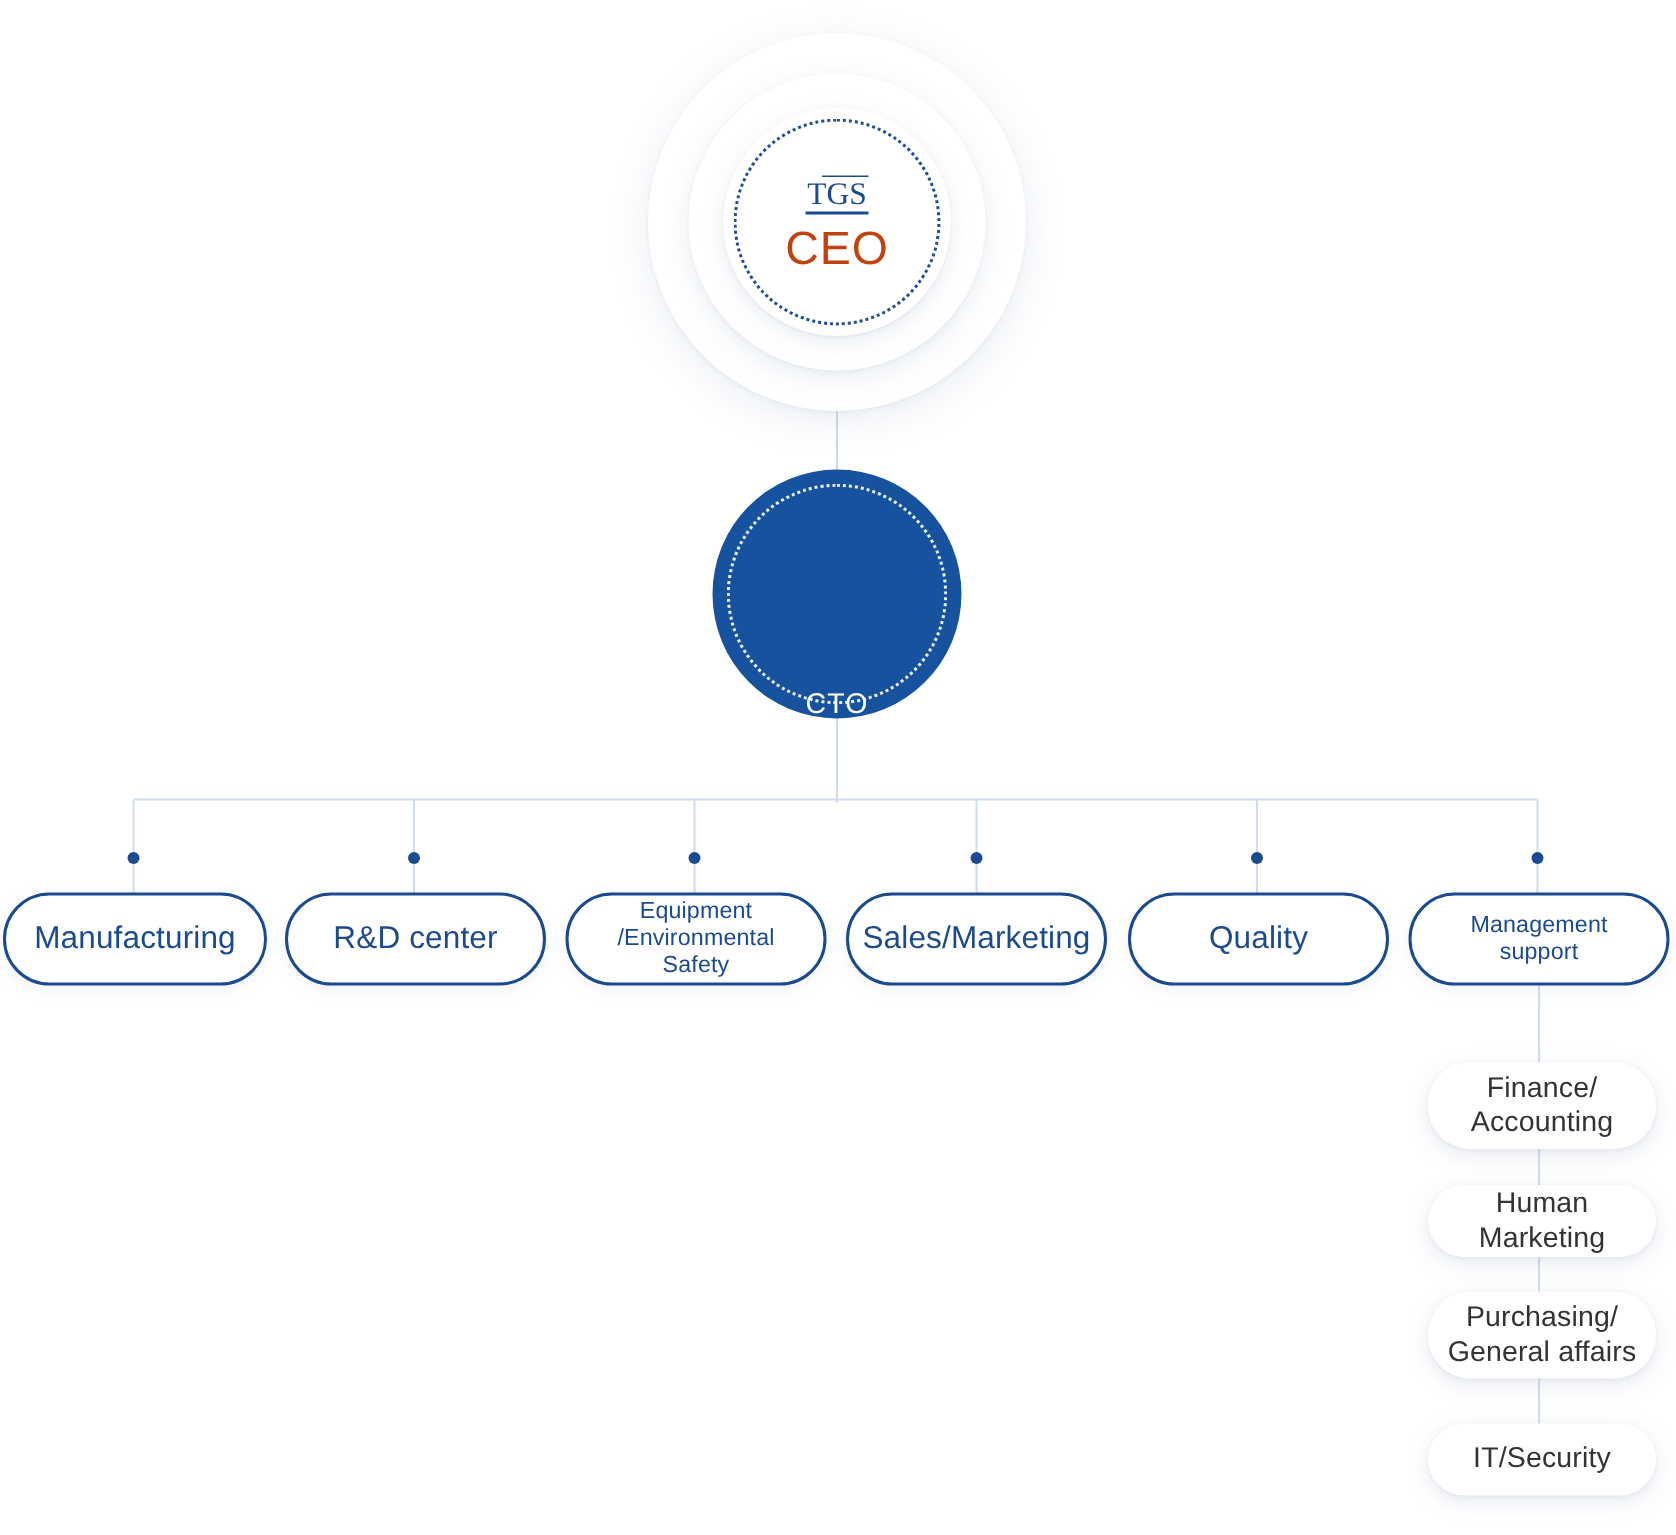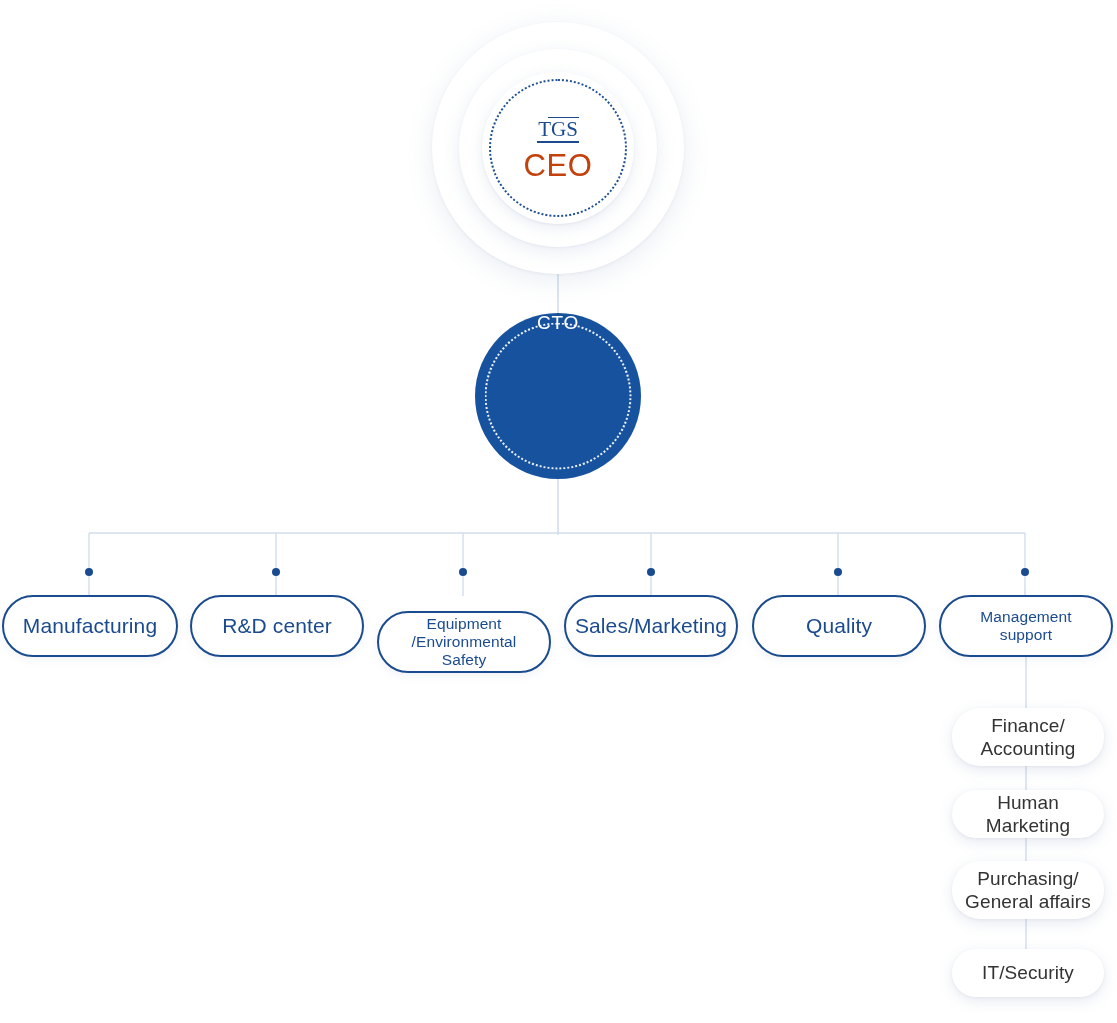--- a/index.html
+++ b/index.html
@@ -126,21 +126,21 @@
   .cto-circle {
     position: absolute;
     left: 558px;
     top: 396px;
     transform: translate(-50%, -50%);
     width: 166px;
     height: 166px;
     border-radius: 50%;
     background: #17529e;
     display: flex;
-    align-items: flex-start;
+    align-items: flex-end;
     justify-content: center;
   }
   .cto-dotted {
     position: absolute;
     left: 50%;
     top: 50%;
     transform: translate(-50%, -50%);
     width: 143px;
     height: 143px;
     border-radius: 50%;
@@ -256,21 +256,21 @@
   </div>
 
   <div class="dept-pill" style="left:2px; top:595px; width:176px;">
     <span class="dept-label">Manufacturing</span>
   </div>
 
   <div class="dept-pill" style="left:190px; top:595px; width:174px;">
     <span class="dept-label">R&amp;D center</span>
   </div>
 
-  <div class="dept-pill multiline" style="left:377px; top:595px; width:174px;margin-top:16px;">
+  <div class="dept-pill multiline" style="left:377px; top:595px; width:174px;">
     <span class="dept-label">Equipment
 /Environmental
 Safety</span>
   </div>
 
   <div class="dept-pill" style="left:564px; top:595px; width:174px;text-align:center;">
     <span class="dept-label">Sales/Marketing</span>
   </div>
 
   <div class="dept-pill" style="left:752px; top:595px; width:174px;">

